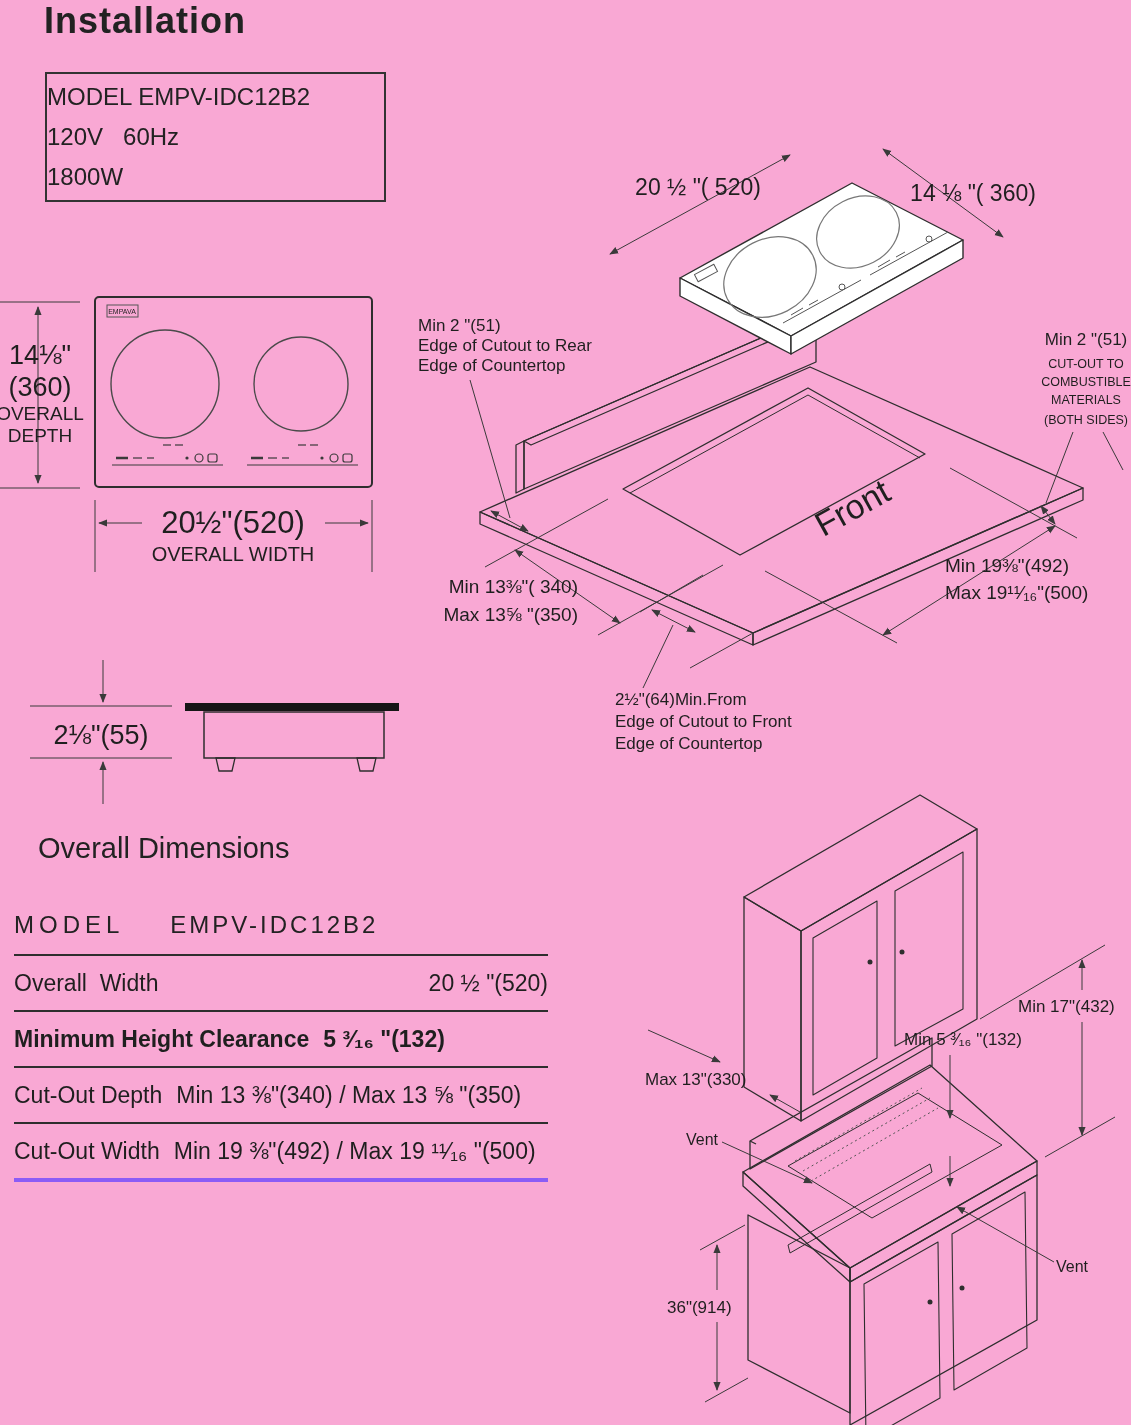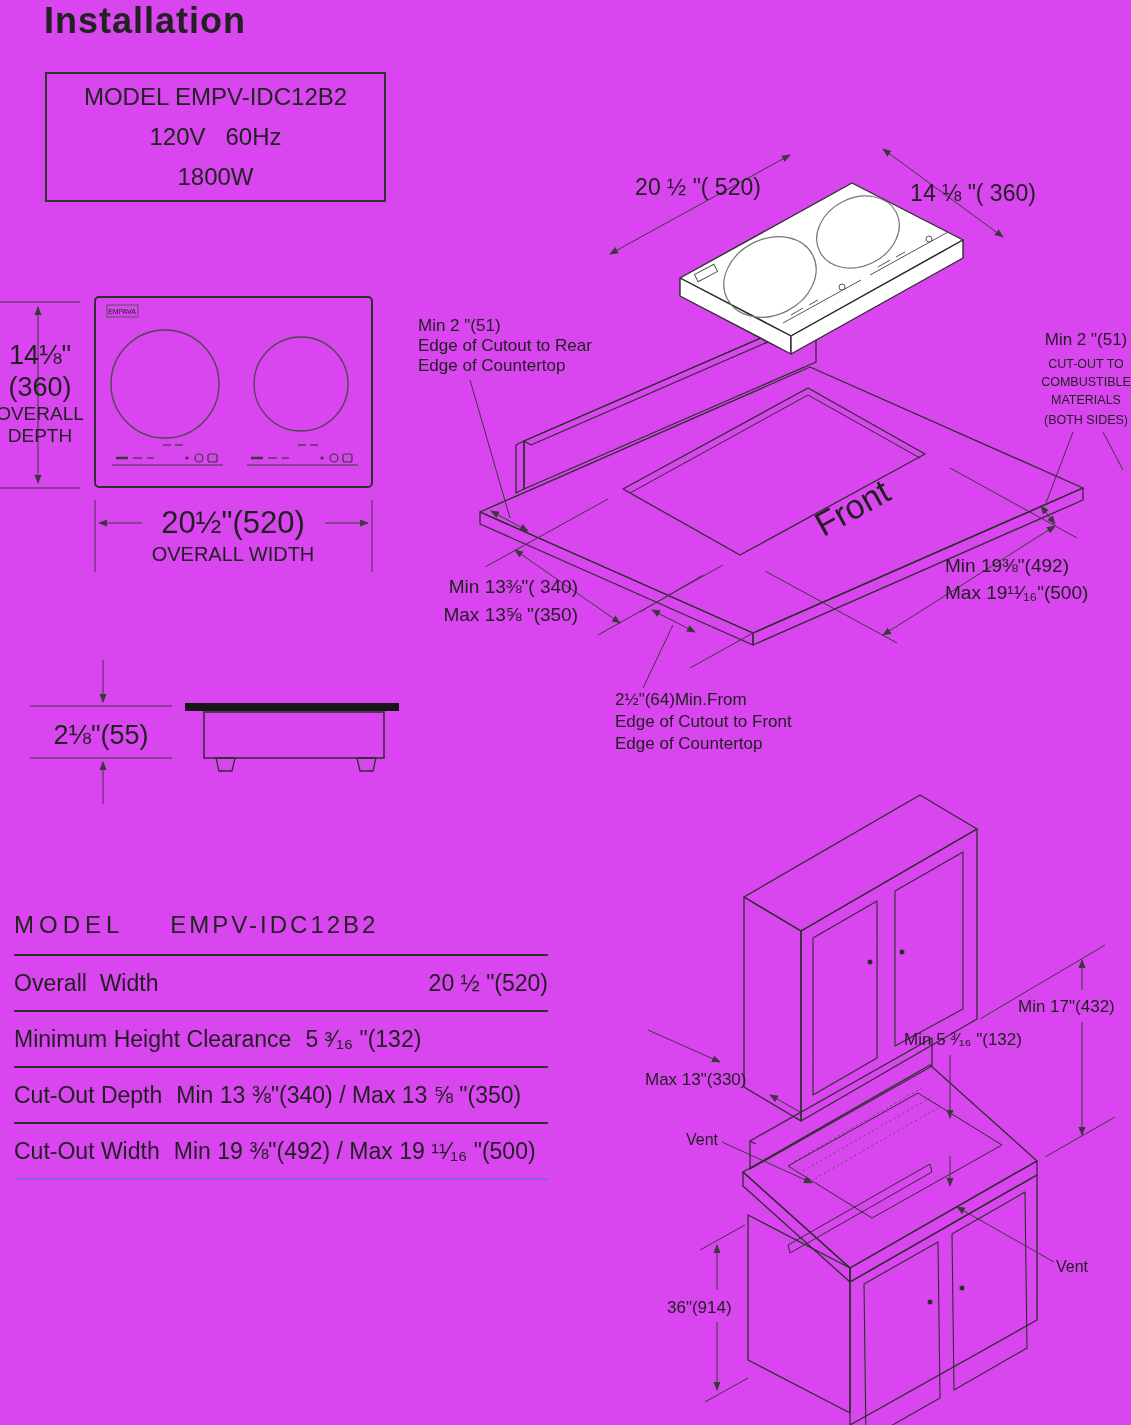--- a/index.html
+++ b/index.html
@@ -1,33 +1,33 @@
 <!DOCTYPE html>
 <html><head>
 <meta charset="utf-8">
 <style>
   html,body{margin:0;padding:0;background:#fff;}
-  .page{position:relative;width:1131px;height:1425px;background:#d946ef;overflow:hidden;
+  .page{position:relative;width:1131px;height:1425px;background:#f9a8d4;overflow:hidden;
         font-family:"Liberation Sans",sans-serif;color:#1f1f1f;}
   .abs{position:absolute;}
   .title{left:44px;top:0px;font-size:36px;font-weight:bold;letter-spacing:1px;color:#222;}
   .model-box{left:45px;top:72px;width:337px;height:126px;border:2px solid #333;
-             display:flex;flex-direction:column;justify-content:center;align-items:center;}
+             display:flex;flex-direction:column;justify-content:center;align-items:flex-start;}
   .model-box div{font-size:24px;line-height:40px;white-space:pre;color:#222;}
   .overall-heading{left:38px;top:832px;font-size:29px;color:#222;}
   
   .spec{left:14px;top:896px;width:534px;}
   .spec .hdr{height:58px;display:flex;align-items:center;font-size:24px;color:#222;}
   .spec .hdr .m{letter-spacing:5px;}
   .spec .hdr .v{margin-left:46px;letter-spacing:3px;}
   .spec .row{height:54px;display:flex;align-items:center;font-size:23px;
              border-top:2px solid #2e2e2e;white-space:pre;}
   .spec .row.jb{justify-content:space-between;}
-  .spec .row.last{border-bottom:2px solid #8b5cf6;}
-  .spec .bold{font-weight:normal;}
+  .spec .row.last{border-bottom:4px solid #8b5cf6;}
+  .spec .bold{font-weight:bold;}
   .spec .gap{margin-left:14px;}
   svg text{fill:#1f1f1f;}
   svg{overflow:hidden;}
 </style>
 </head>
 <body>
 
 <div class="page">
 
   <div class="abs title">Installation</div>
@@ -107,20 +107,21 @@
     </g>
     <text x="101" y="126" font-size="27" text-anchor="middle">2⅛"(55)</text>
     <g stroke="#2e2e2e" fill="none">
       <rect x="185" y="85" width="214" height="8" fill="#161616" stroke="none"></rect>
       <rect x="204" y="94" width="180" height="46" stroke-width="1.5"></rect>
       <polygon points="216,140 235,140 232,153 219,153" stroke-width="1.3"></polygon>
       <polygon points="357,140 376,140 373,153 360,153" stroke-width="1.3"></polygon>
     </g>
   </svg>
 
+  <div class="abs overall-heading">Overall Dimensions</div>
 
   <div class="abs spec">
     <div class="hdr">
       <span class="m">MODEL</span>
       <span class="v">EMPV-IDC12B2</span>
     </div>
     <div class="row jb">
       <span>Overall  Width</span>
       <span>20 ½ "(520)</span>
     </div>

